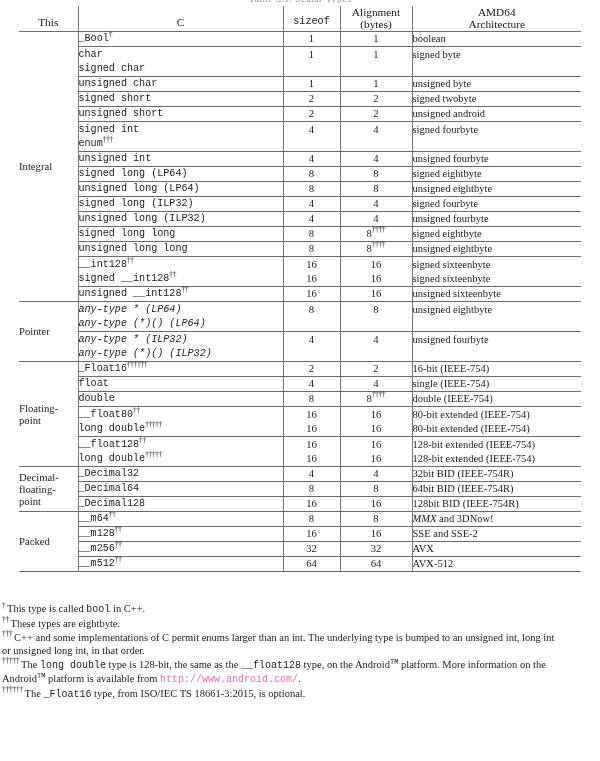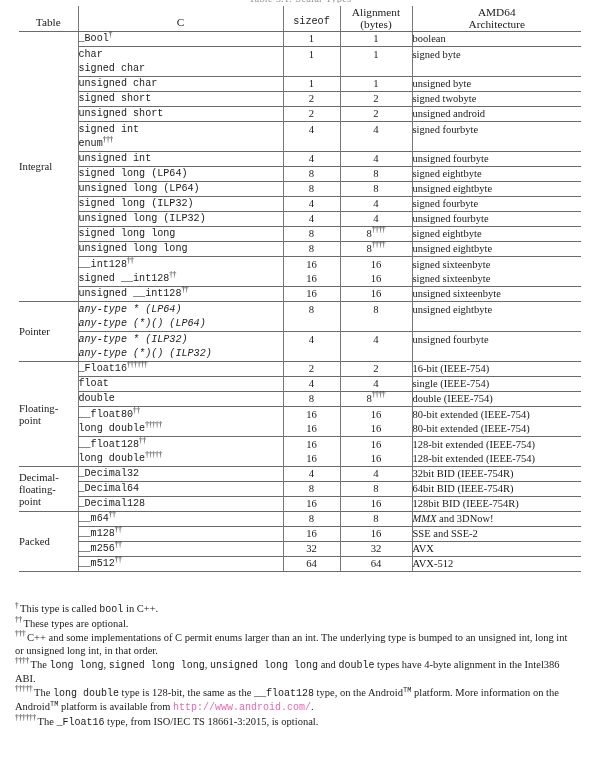--- a/index.html
+++ b/index.html
@@ -120,21 +120,21 @@
     line-height: 0;
     letter-spacing: -0.2px;
     font-family: "Liberation Serif", serif;
   }
 
   .rowh { height: 15px; }
 
   
   .notes {
     position: absolute;
-    left: 15px;
+    left: 2px;
     top: 602px;
     width: 562px;
     font-size: 10.5px;
     line-height: 13.3px;
     text-align: left;
   }
   .notes p {
     margin: 0 0 0.5px 0;
     text-indent: 0;
   }
@@ -166,21 +166,21 @@
   <table class="scalar">
     <colgroup>
       <col class="c-type">
         <col class="c-c">
         <col class="c-size">
         <col class="c-align">
         <col class="c-amd">
     </colgroup>
     <tbody id="tbody-root">
         <tr class="hdr hr-bot">
-          <th style="vertical-align:bottom;padding-bottom:2px;">Table</th>
+          <th style="vertical-align:bottom;padding-bottom:2px;">This</th>
           <th class="vr-l vr-r" style="vertical-align:bottom;padding-bottom:2px;">C</th>
           <th class="mono" style="vertical-align:bottom;padding-bottom:2px;">sizeof</th>
           <th class="vr-l vr-r">
             <div>Alignment</div>
             <div>(bytes)</div>
           </th>
           <th>
             <div>AMD64</div>
             <div>Architecture</div>
           </th>
@@ -418,20 +418,19 @@
           <td></td>
           <td></td>
           <td></td>
           <td></td>
         </tr>
       </tbody>
   </table>
 
   <div class="notes" id="notes-root">
       <p><span class="mk">†</span><span>This type is called </span><span class="mono">bool</span><span> in C++.</span></p>
-      <p><span class="mk">††</span><span>These types are optional.</span></p>
+      <p><span class="mk">††</span><span>These types are eightbyte.</span></p>
       <p><span class="mk">†††</span><span>C++ and some implementations of C permit enums larger than an int. The underlying type is bumped to an unsigned int, long int or unsigned long int, in that order.</span></p>
-      <p><span class="mk">††††</span><span>The </span><span class="mono">long long</span><span>, </span><span class="mono">signed long long</span><span>, </span><span class="mono">unsigned long long</span><span> and </span><span class="mono">double</span><span> types have 4-byte alignment in the Intel386 ABI.</span></p>
       <p><span class="mk">†††††</span><span>The </span><span class="mono">long double</span><span> type is 128-bit, the same as the </span><span class="mono">__float128</span><span> type, on the Android</span><span class="tm">TM</span><span> platform. More information on the Android</span><span class="tm">TM</span><span> platform is available from </span><span class="url">http://www.android.com/</span><span>.</span></p>
       <p><span class="mk">††††††</span><span>The </span><span class="mono">_Float16</span><span> type, from ISO/IEC TS 18661-3:2015, is optional.</span></p>
     </div>
 
 </div>
 
 </body></html>

